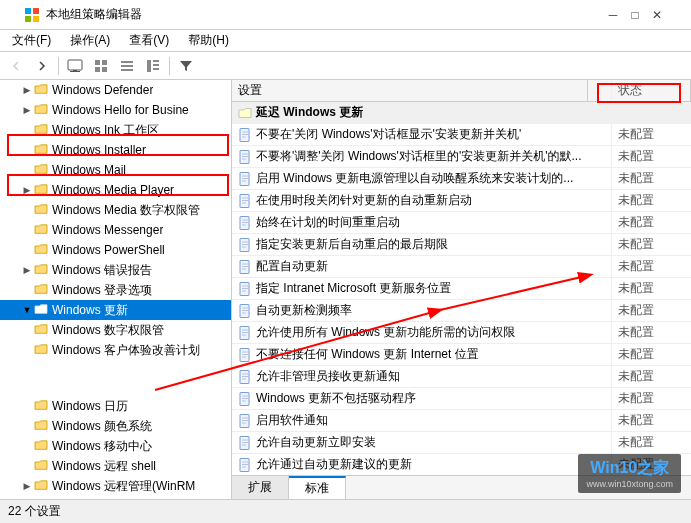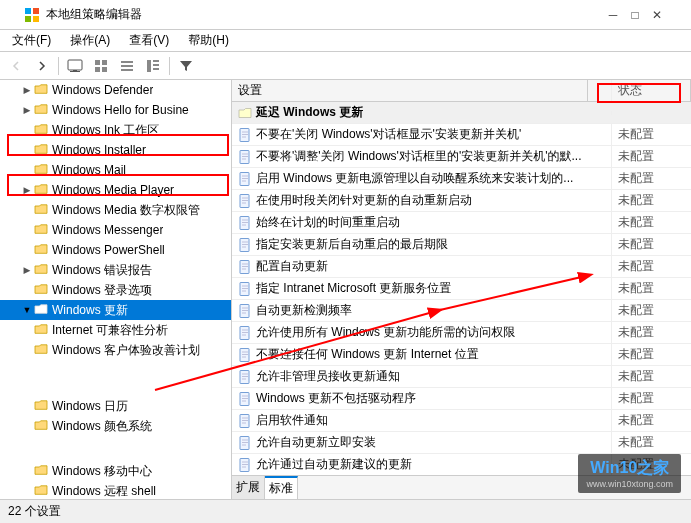--- a/index.html
+++ b/index.html
@@ -234,21 +234,21 @@
 
     
     .bottom-bar {
       height: 24px;
       background: #f5f5f5;
       border-top: 1px solid #ccc;
       display: flex;
       align-items: center;
     }
     .bottom-tab {
-      padding: 2px 4px;
+      padding: 2px 16px;
       font-size: 12px;
       border-right: 1px solid #ccc;
       cursor: pointer;
       height: 100%;
       display: flex;
       align-items: center;
       background: #e8e8e8;
     }
     .bottom-tab.active {
       background: #fff;
@@ -449,21 +449,21 @@
           <span class="folder-icon"><svg width="14" height="12" viewBox="0 0 14 12">
               <path d="M1 3h4.5l1.2-1.2H13v8.5H1z" fill="#fff" stroke="#ddd" stroke-width="0.8"></path>
             </svg></span>
           <span class="tree-label">Windows 更新</span>
         </div>
         <div class="tree-item" style="padding-left: 20px;">
           <span class="tree-arrow"></span>
           <span class="folder-icon"><svg width="14" height="12" viewBox="0 0 14 12">
               <path d="M1 3h4.5l1.2-1.2H13v8.5H1z" fill="#ffd97a" stroke="#c8a000" stroke-width="0.8"></path>
             </svg></span>
-          <span class="tree-label">Internet 可兼容性分析</span>
+          <span class="tree-label">Windows 数字权限管</span>
         </div>
         <div class="tree-item" style="padding-left: 20px;">
           <span class="tree-arrow"></span>
           <span class="folder-icon"><svg width="14" height="12" viewBox="0 0 14 12">
               <path d="M1 3h4.5l1.2-1.2H13v8.5H1z" fill="#ffd97a" stroke="#c8a000" stroke-width="0.8"></path>
             </svg></span>
           <span class="tree-label">Windows 客户体验改善计划</span>
         </div>
         <div class="tree-item" style="padding-left: 20px; margin-top: 36px;">
           <span class="tree-arrow"></span>
@@ -472,21 +472,21 @@
             </svg></span>
           <span class="tree-label">Windows 日历</span>
         </div>
         <div class="tree-item" style="padding-left: 20px;">
           <span class="tree-arrow"></span>
           <span class="folder-icon"><svg width="14" height="12" viewBox="0 0 14 12">
               <path d="M1 3h4.5l1.2-1.2H13v8.5H1z" fill="#ffd97a" stroke="#c8a000" stroke-width="0.8"></path>
             </svg></span>
           <span class="tree-label">Windows 颜色系统</span>
         </div>
-        <div class="tree-item" style="padding-left: 20px; margin-top: 25px;">
+        <div class="tree-item" style="padding-left: 20px;">
           <span class="tree-arrow"></span>
           <span class="folder-icon"><svg width="14" height="12" viewBox="0 0 14 12">
               <path d="M1 3h4.5l1.2-1.2H13v8.5H1z" fill="#ffd97a" stroke="#c8a000" stroke-width="0.8"></path>
             </svg></span>
           <span class="tree-label">Windows 移动中心</span>
         </div>
         <div class="tree-item" style="padding-left: 20px;">
           <span class="tree-arrow"></span>
           <span class="folder-icon"><svg width="14" height="12" viewBox="0 0 14 12">
               <path d="M1 3h4.5l1.2-1.2H13v8.5H1z" fill="#ffd97a" stroke="#c8a000" stroke-width="0.8"></path>

